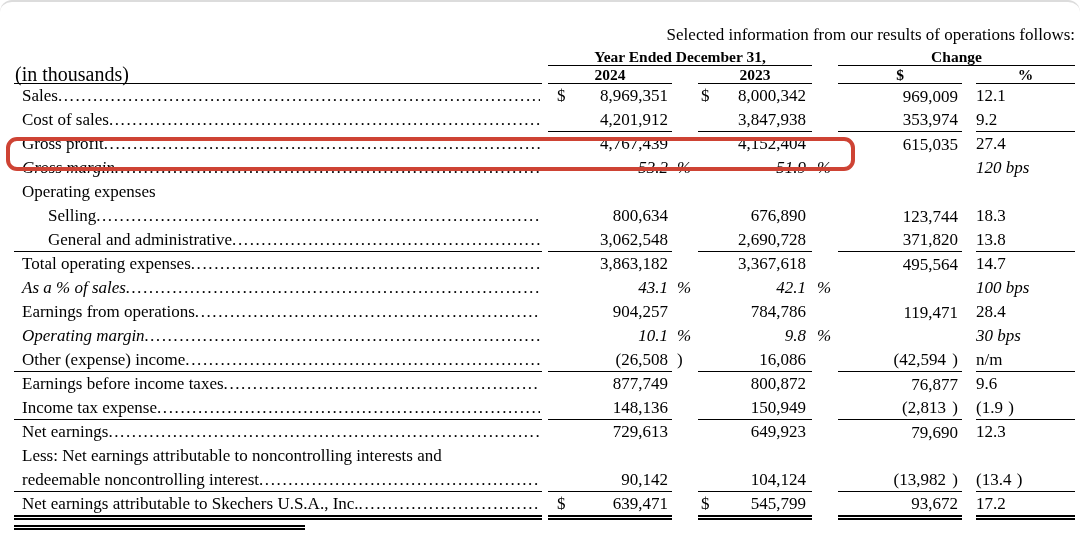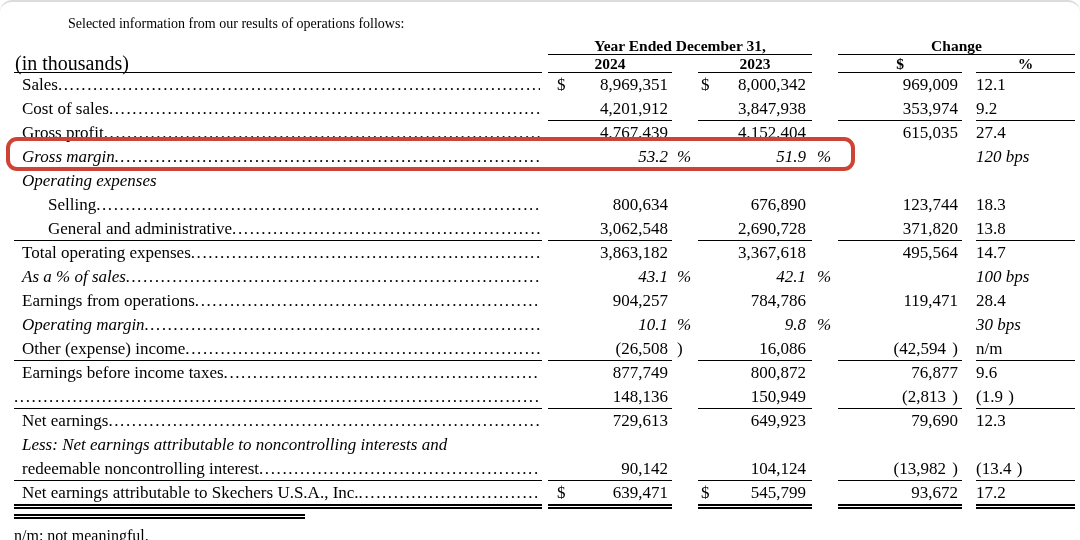--- a/index.html
+++ b/index.html
@@ -8,21 +8,21 @@
     position: relative;
     width: 1080px; height: 540px;
     background: #ffffff;
     font-family: "Liberation Serif", "DejaVu Serif", serif;
     color: #000;
     padding: 6px 5px 0 14px;
     border-top: 2px solid #dcdcdc;
     border-radius: 12px 12px 0 0;
     overflow: hidden;
   }
-  .title { margin: 4px 0 2px 54px; font-size: 14px; line-height: 24px; }
+  .title { margin: 15px 0 2px 54px; font-size: 17px; line-height: 24px; text-align: right; }
 
   
   .hr1 { display: grid; grid-template-columns: 534px 264px 26px 237px; height: 17px; line-height: 16px; }
   .hr1 .gh { text-align: center; font-weight: bold; font-size: 15.5px; border-bottom: 1.5px solid #000; }
 
   
   .hr2, .r { display: grid; grid-template-columns: 1fr 6px 124px 26px 114px 26px 124px 14px 99px; }
   .hr2 { height: 18px; line-height: 17px; font-size: 15.5px; }
   .hr2 .ch { text-align: center; font-weight: bold; border-bottom: 1.5px solid #000; }
   .hr2 .inth { font-size: 20px; border-bottom: 1.5px solid #000; padding-left: 1px; }
@@ -30,27 +30,27 @@
   .r { height: 24px; line-height: 23px; font-size: 17px; }
 
   .lbl { display: flex; align-items: baseline; overflow: hidden; padding-right: 2px; }
   .lt { white-space: nowrap; margin-left: 8px; }
   .dots { flex: 1 1 auto; overflow: hidden; white-space: nowrap; }
   .dots::after {
     letter-spacing: 1.6px;
     content: "........................................................................................................................................................................";
   }
   .ind .lbl { padding-left: 26px; }
-  .span .lbl { grid-column: 1 / -1; font-style: italic; }
+  .span .lbl { grid-column: 1 / -1; }
 
   .w1, .w2 { display: flex; justify-content: space-between; align-items: baseline; }
   .w1 { padding: 0 4px 0 9px; }
   .w2 { padding: 0 6px 0 3px; }
   .sfx { padding-left: 5px; }
-  .w3 { display: flex; justify-content: flex-end; align-items: flex-start; padding-right: 4px; }
+  .w3 { display: flex; justify-content: flex-end; align-items: center; padding-right: 4px; }
   .w4 { display: flex; justify-content: flex-start; align-items: baseline; padding-right: 13px; }
   .sfx3 { width: 12px; text-align: right; }
   .sfx4 { width: 11px; text-align: right; }
   .sfx3:empty, .sfx4:empty { display: none; }
 
   
   .ul-num .w1, .ul-num .w2, .ul-num .w3, .ul-num .w4 { border-bottom: 1.5px solid #000; }
   .ul-full .w1, .ul-full .w2, .ul-full .w3, .ul-full .w4, .ul-full .lbl { border-bottom: 1.5px solid #000; }
   .dul .w1, .dul .w2, .dul .w3, .dul .w4, .dul .lbl { border-bottom: 5px double #000; }
 
@@ -398,20 +398,21 @@
           <span class="val">76,877</span>
         </div>
       <div class="g"></div>
       <div class="w4">
           <span class="val">9.6</span>
         </div>
     </div>
 
     <div class="r ul-full">
       <div class="lbl">
+          <span class="lt">Income tax expense</span>
           <span class="dots"></span>
         </div>
       <div class="g"></div>
       <div class="w1">
           <span class="sym"></span>
           <span class="val">148,136</span>
         </div>
       <div class="sfx"></div>
       <div class="w2">
           <span class="sym"></span>

